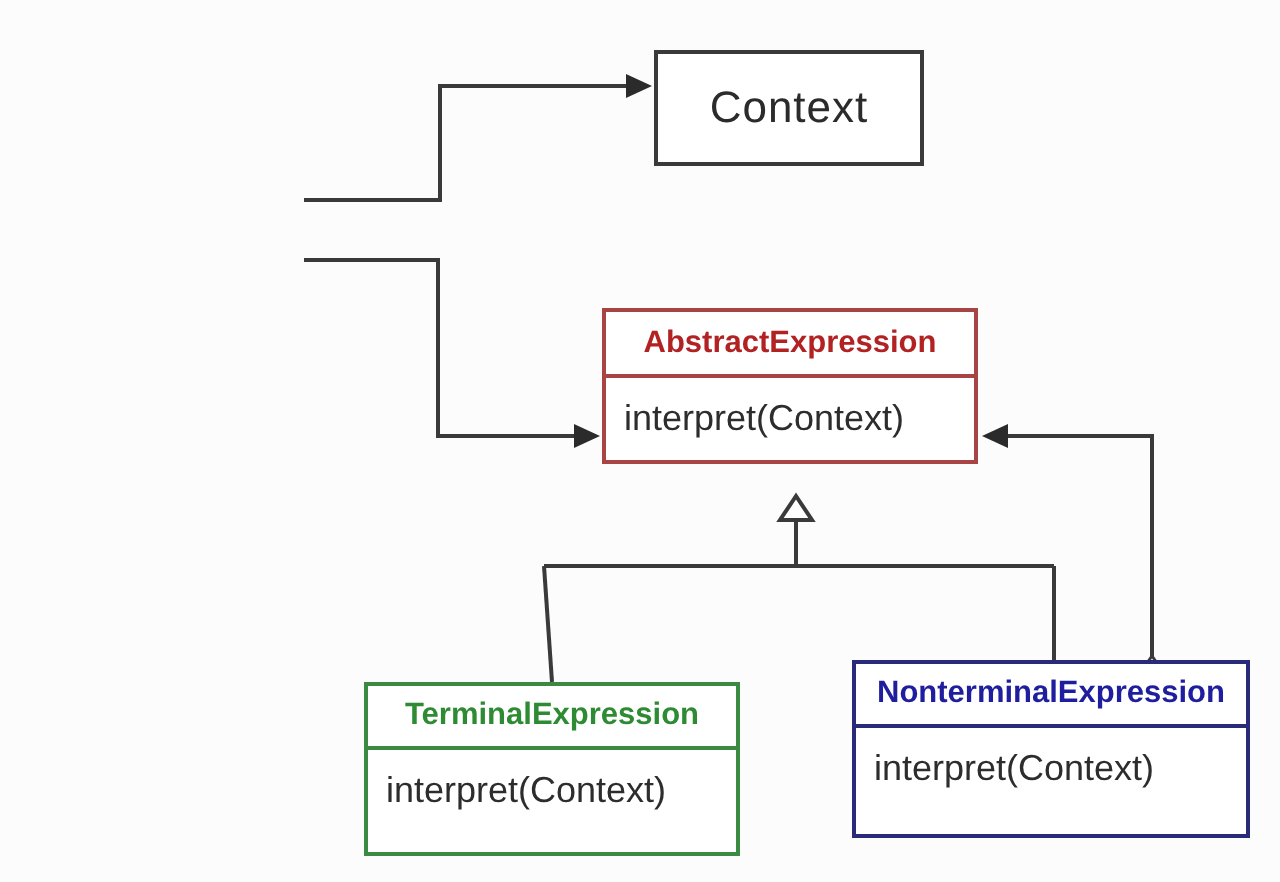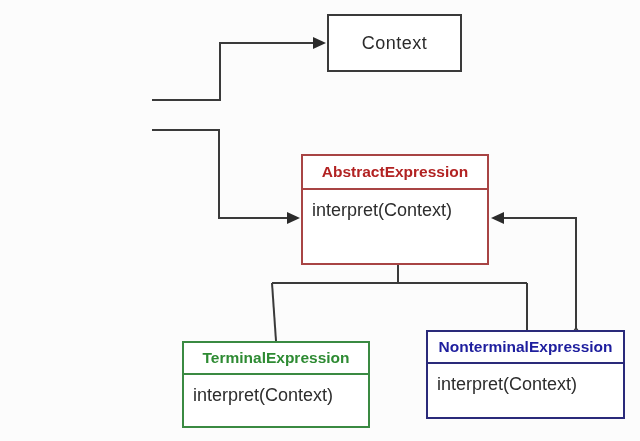--- a/index.html
+++ b/index.html
@@ -12,39 +12,39 @@
   }
   .connectors{position:absolute;left:0;top:0;width:640px;height:441px;pointer-events:none;}
   .uml-box{
     position:absolute;
     box-sizing:border-box;
     background:#ffffff;
     border:2px solid #3a3a3a;
   }
   .simple-box{
     display:flex;align-items:center;justify-content:center;
-    font-size:18px;color:#2b2b2b;letter-spacing:0.5px;
+    font-size:22px;color:#2b2b2b;letter-spacing:0.5px;margin-top:11px;
   }
   .class-box{display:flex;flex-direction:column;}
   .class-title{
     box-sizing:border-box;
     display:flex;align-items:center;justify-content:center;
     font-weight:bold;font-size:15.5px;
     border-bottom:2px solid #3a3a3a;
   }
   .class-body{
     box-sizing:border-box;
     padding:10px 9px;
     font-size:18px;color:#2d2d2d;
   }
   
   .client-box{left:15px;top:85px;width:137px;height:58px;}
   .context-box{left:327px;top:14px;width:135px;height:58px;}
   
-  .abstract-box{left:301px;top:154px;width:188px;height:111px;border-color:#a84444;}
+  .abstract-box{left:301px;top:154px;width:188px;height:78px;border-color:#a84444;}
   .abstract-box .class-title{height:34px;border-bottom-color:#a84444;color:#b22222;}
   
   .terminal-box{left:182px;top:341px;width:188px;height:87px;border-color:#3a8a42;}
   .terminal-box .class-title{height:32px;border-bottom-color:#3a8a42;color:#2e8b33;}
   
   .nonterminal-box{left:426px;top:330px;width:199px;height:89px;border-color:#2a2a7a;}
   .nonterminal-box .class-title{height:32px;border-bottom-color:#2a2a7a;color:#1e1e9e;}
 </style>
 </head>
 <body>

